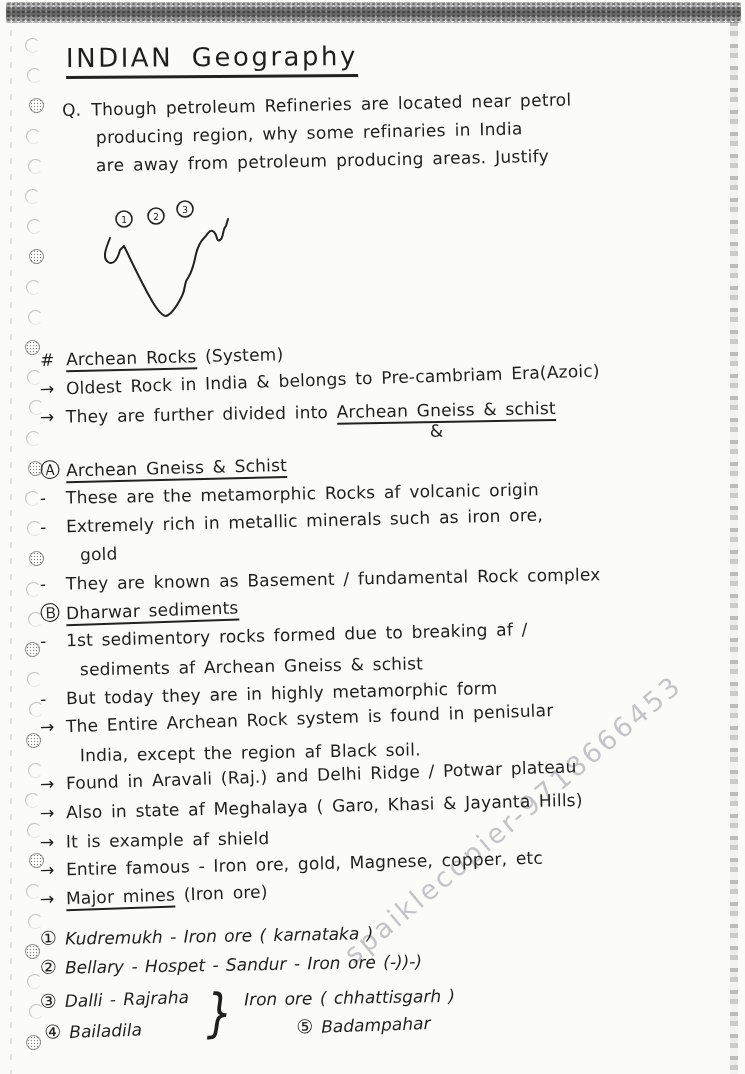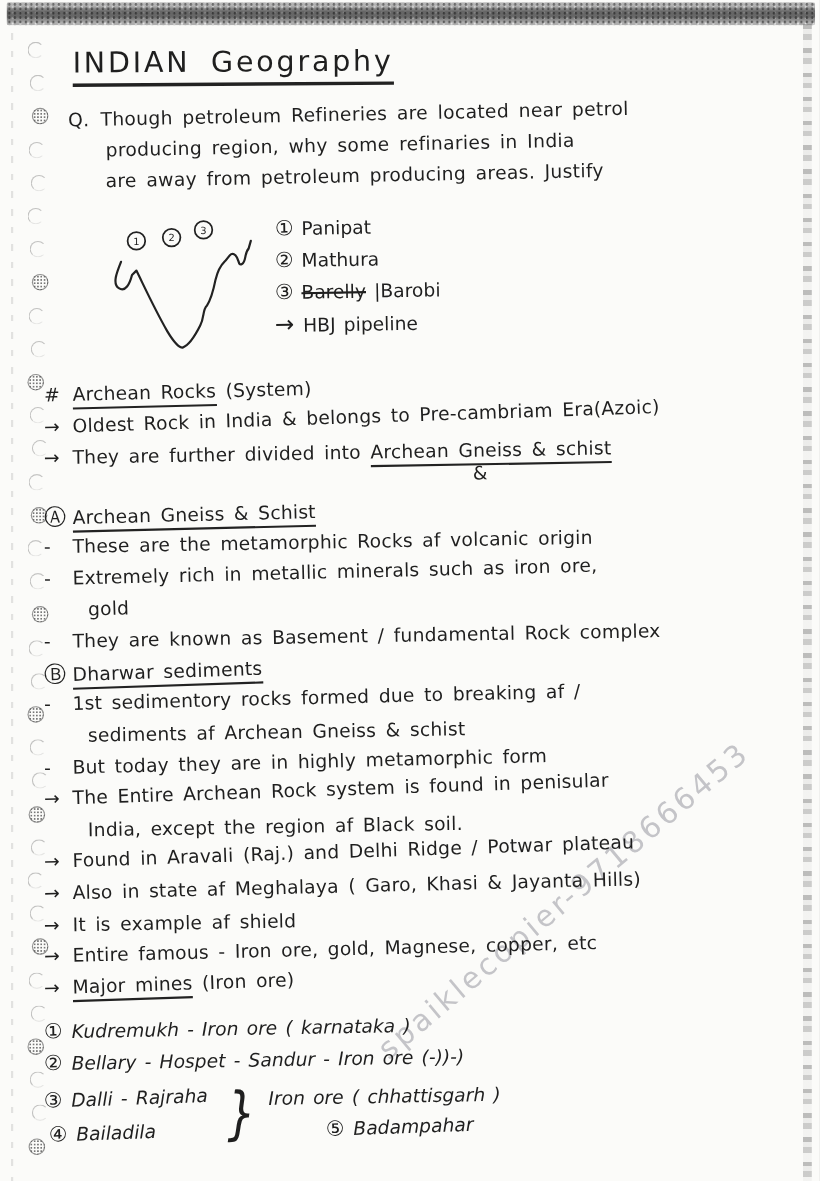--- a/index.html
+++ b/index.html
@@ -164,26 +164,20 @@
     <g id="map-markers">
         <circle cx="42" cy="23" r="8" fill="none" stroke="#222" stroke-width="1.6"></circle>
         <text x="42" y="26.5" text-anchor="middle" font-size="9" fill="#222">1</text>
         <circle cx="74" cy="20" r="8" fill="none" stroke="#222" stroke-width="1.6"></circle>
         <text x="74" y="23.5" text-anchor="middle" font-size="9" fill="#222">2</text>
         <circle cx="103" cy="13" r="8" fill="none" stroke="#222" stroke-width="1.6"></circle>
         <text x="103" y="16.5" text-anchor="middle" font-size="9" fill="#222">3</text>
       </g>
   </svg>
 
-  <div class="legend" id="legend">
-      <div class="legend-item"><span class="legend-num">①</span>Panipat</div>
-      <div class="legend-item"><span class="legend-num">②</span>Mathura</div>
-      <div class="legend-item"><span class="legend-num">③</span><span class="struck">Barelly</span> |Barobi</div>
-      <div class="legend-item"><span class="legend-arrow">→</span>HBJ pipeline</div>
-    </div>
 
   <div class="notes" id="notes">
       <div class="note-line"><span class="note-marker">#</span><span class="seg-u">Archean Rocks</span><span> (System)</span></div>
       <div class="note-line"><span class="note-marker">→</span><span>Oldest Rock in India &amp; belongs to Pre-cambriam Era(Azoic)</span></div>
       <div class="note-line"><span class="note-marker">→</span><span>They are further divided into </span><span class="seg-u">Archean Gneiss &amp; schist</span></div>
       <div class="note-line amp"><span>&amp;</span></div>
       <div class="note-line"><span class="note-marker circled">Ⓐ</span><span class="seg-u">Archean Gneiss &amp; Schist</span></div>
       <div class="note-line"><span class="note-marker">-</span><span>These are the metamorphic Rocks af volcanic origin</span></div>
       <div class="note-line"><span class="note-marker">-</span><span>Extremely rich in metallic minerals such as iron ore,</span></div>
       <div class="note-line ind-1"><span>gold</span></div>

